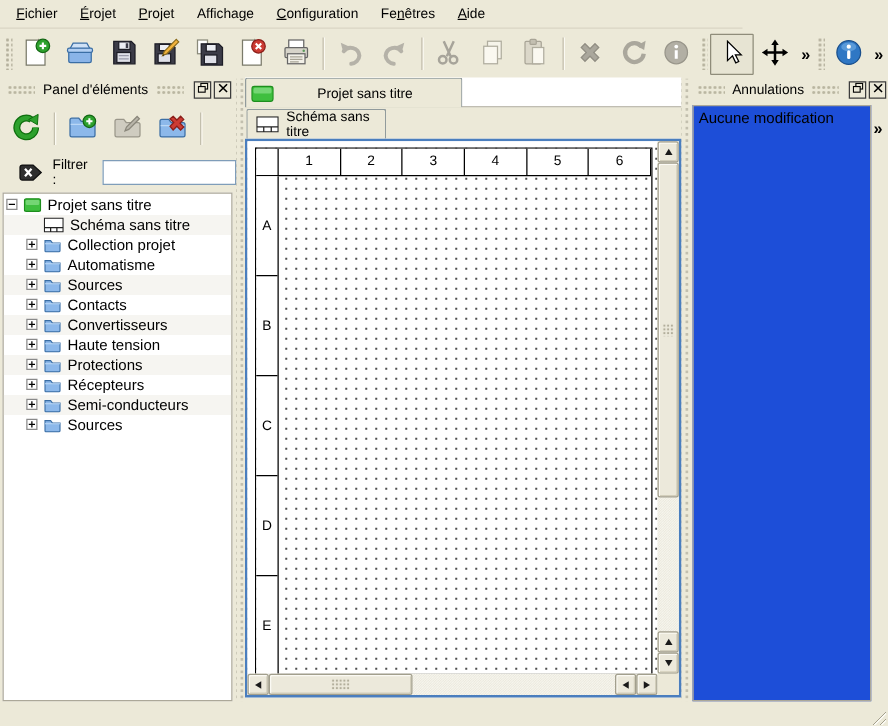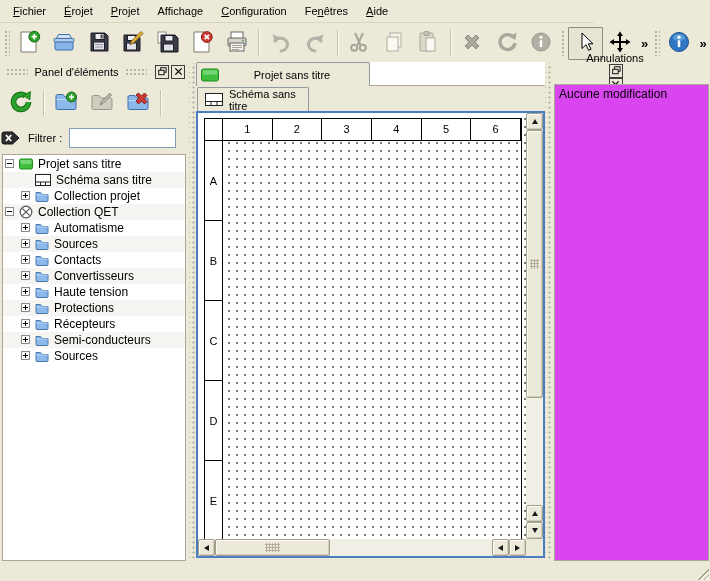--- a/index.html
+++ b/index.html
@@ -33,21 +33,21 @@
     background-size:4px 4px; }
   .dock-btn { width:14px; height:14px; margin-left:2px; background:#ECE9D8;
     border:1px solid #3c3c3c; display:flex; align-items:center; justify-content:center; }
   .dock-btn svg { width:9px; height:9px; }
   
   .lp-toolbar { position:absolute; left:0; top:84px; width:189px; height:38px;
     display:flex; align-items:center; padding-left:3px; }
   .lp-toolbar .tbtn { width:36px; }
   .lp-ovf { position:absolute; right:4px; top:95px; font-size:13px; font-weight:bold; }
   .filter-row { position:absolute; left:0; top:126px; width:189px; height:24px;
-    display:flex; align-items:center; gap:7px; padding-left:0; }
+    display:flex; align-items:center; gap:7px; padding-left:14px; }
   .filter-input { width:107px; height:20px; border:1px solid #7F9DB9; background:#fff;
     font:inherit; padding:2px 4px; outline:none; }
   .tree { position:absolute; left:2px; top:154px; width:184px; bottom:20px;
     background:#fff; border:1px solid #aca899; overflow:hidden; padding-top:1px; }
   .trow { height:16px; display:flex; align-items:center; font-size:12px; white-space:nowrap; }
   .trow.alt { background:#f6f5f1; }
   .tind { display:inline-block; width:16px; flex:none; }
   .tslot { display:inline-block; width:16px; flex:none; position:relative; }
   .exp { position:absolute; left:2px; top:50%; margin-top:-5px; width:9px; height:9px;
     border:1px solid #8a8a8a; background:#fff; }
@@ -99,22 +99,22 @@
   .ar-down { width:0; height:0; border-left:3.5px solid transparent; border-right:3.5px solid transparent; border-top:5px solid #1a1a1a; }
   .ar-left { width:0; height:0; border-top:3.5px solid transparent; border-bottom:3.5px solid transparent; border-right:5px solid #1a1a1a; }
   .ar-right { width:0; height:0; border-top:3.5px solid transparent; border-bottom:3.5px solid transparent; border-left:5px solid #1a1a1a; }
   .grip-v { width:9px; height:10px; background:radial-gradient(circle,#b2ae9b 1px,transparent 1.2px); background-size:3px 3px; }
   .grip-h { width:15px; height:9px; background:radial-gradient(circle,#b2ae9b 1px,transparent 1.2px); background-size:3px 3px; }
   
   .splitter { position:absolute; top:63px; bottom:20px; width:7px;
     background:radial-gradient(circle,#c2bfae 1px,transparent 1.3px);
     background-size:5px 5px; background-position:2px 2px; }
   
-  .undo-list { position:absolute; left:554px; top:84px; width:155px; bottom:20px;
-    background:#d946ef; border:1px solid #aca899; padding:2px 4px; font-size:12px; }
+  .undo-list { position:absolute; left:554px; top:84px; width:143px; bottom:20px;
+    background:#1d4ed8; border:1px solid #aca899; padding:2px 4px; font-size:12px; }
   
   .statusbar { position:absolute; left:0; bottom:0; width:710px; height:19px; background:#ECE9D8; }
   .size-grip { position:absolute; right:1px; bottom:1px; width:13px; height:13px; cursor:nwse-resize;
     background:repeating-linear-gradient(-45deg, transparent 0 2px, #fbfaf3 2px 3px, #a39f8b 3px 4px);
     clip-path:polygon(100% 0, 100% 100%, 0 100%); }
 </style>
 </head>
 <body>
 
 <div class="menubar">
@@ -358,32 +358,20 @@
       <span class="tslot">
         <span class="exp plus"></span>
       </span>
       <span class="ticon">
         <svg viewBox="0 0 14 12" width="14" height="12">
           <path d="M1 2.5h4.5L7 4.5h6v6a1 1 0 0 1-1 1H2a1 1 0 0 1-1-1z" fill="#8CB8EA" stroke="#3a6ea5" stroke-width="0.9"></path>
           <path d="M1 5h12" stroke="#bcd9f7" stroke-width="0.9"></path>
         </svg>
       </span>
       <span>Collection projet</span>
-    </div>
-  <div class="trow alt">
-      <span class="tslot">
-        <span class="exp"></span>
-      </span>
-      <span class="ticon">
-        <svg viewBox="0 0 14 14" width="14" height="14">
-          <circle cx="7" cy="7" r="5.8" fill="#fff" stroke="#555" stroke-width="1.2"></circle>
-          <path d="M3.3 3.3l7.4 7.4M10.7 3.3l-7.4 7.4" stroke="#555" stroke-width="1.2"></path>
-        </svg>
-      </span>
-      <span>Collection QET</span>
     </div>
   <div class="trow">
       <span class="tind"></span>
       <span class="tslot">
         <span class="exp plus"></span>
       </span>
       <span class="ticon">
         <svg viewBox="0 0 14 12" width="14" height="12">
           <path d="M1 2.5h4.5L7 4.5h6v6a1 1 0 0 1-1 1H2a1 1 0 0 1-1-1z" fill="#8CB8EA" stroke="#3a6ea5" stroke-width="0.9"></path>
           <path d="M1 5h12" stroke="#bcd9f7" stroke-width="0.9"></path>
@@ -568,21 +556,21 @@
     <div class="sb-btn h-left2">
         <i class="ar-left"></i>
       </div>
     <div class="sb-btn h-right">
         <i class="ar-right"></i>
       </div>
   </div>
   <div class="sb-corner"></div>
 </div>
 
-<div class="dock-title" style="left:536px; top:63px; width:158px;flex-direction:column;">
+<div class="dock-title" style="left:552px; top:63px; width:158px;">
   <div class="title-tex"></div>
   <div>Annulations</div>
   <div class="title-tex"></div>
   <div class="dock-btn">
       <span><svg viewBox="0 0 10 10" width="9" height="9">
           <rect x="3" y="0.8" width="6" height="5" fill="none" stroke="#000"></rect>
           <rect x="0.8" y="3.6" width="6" height="5" fill="#ece9d8" stroke="#000"></rect>
         </svg></span>
     </div>
   <div class="dock-btn" style="margin-right:1px;">

